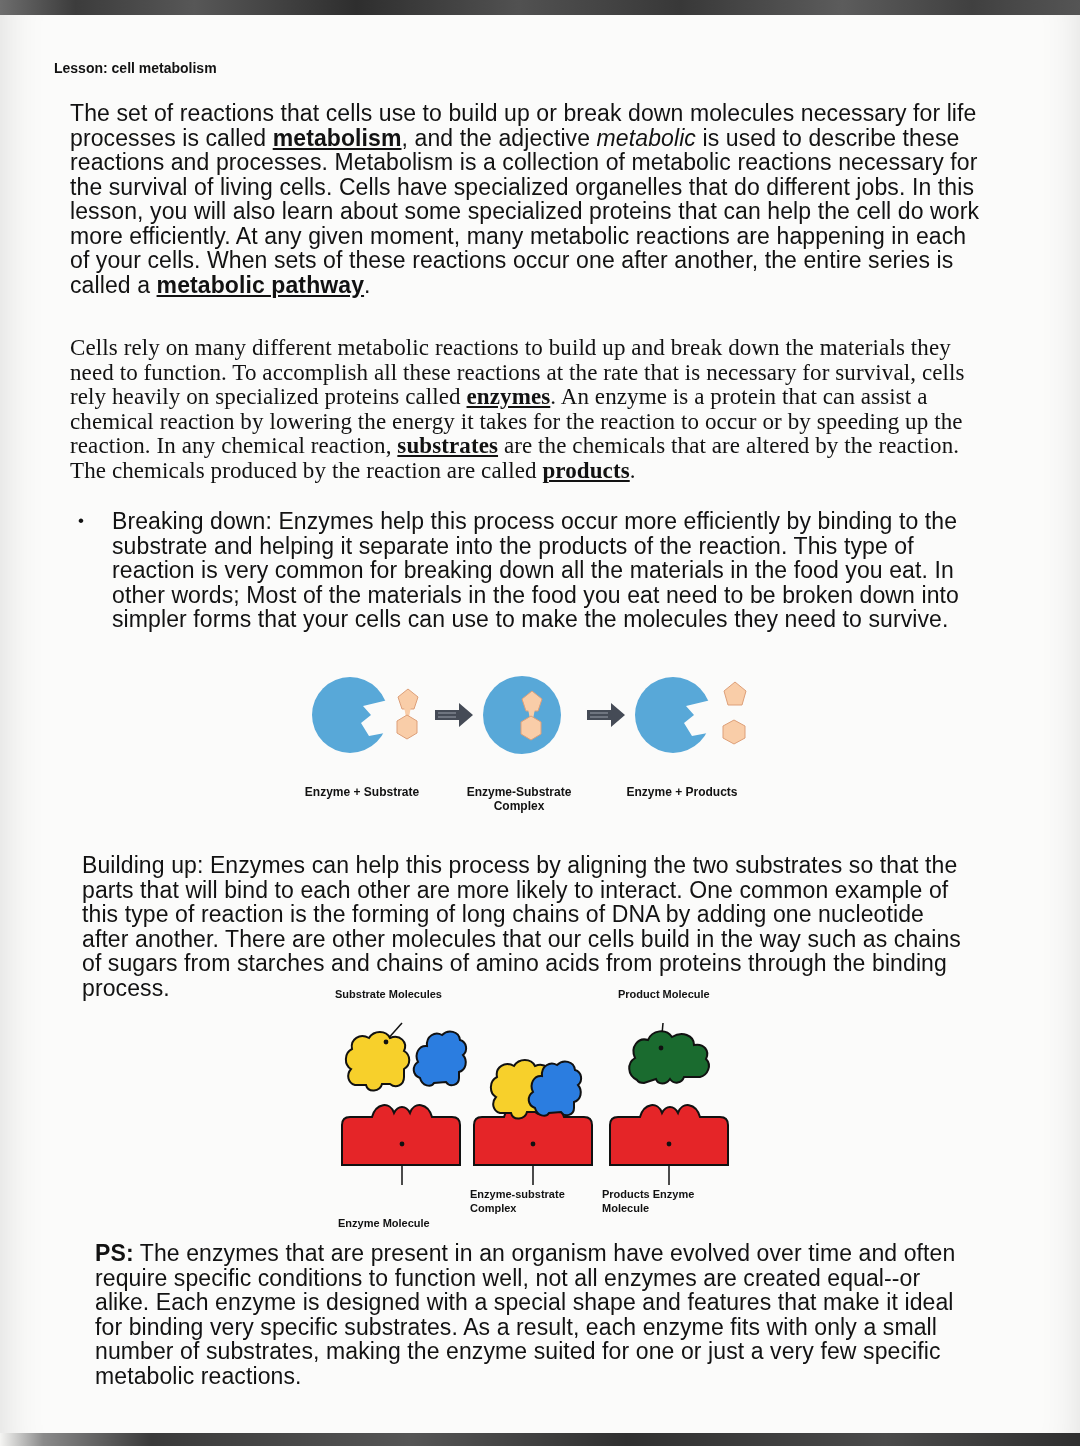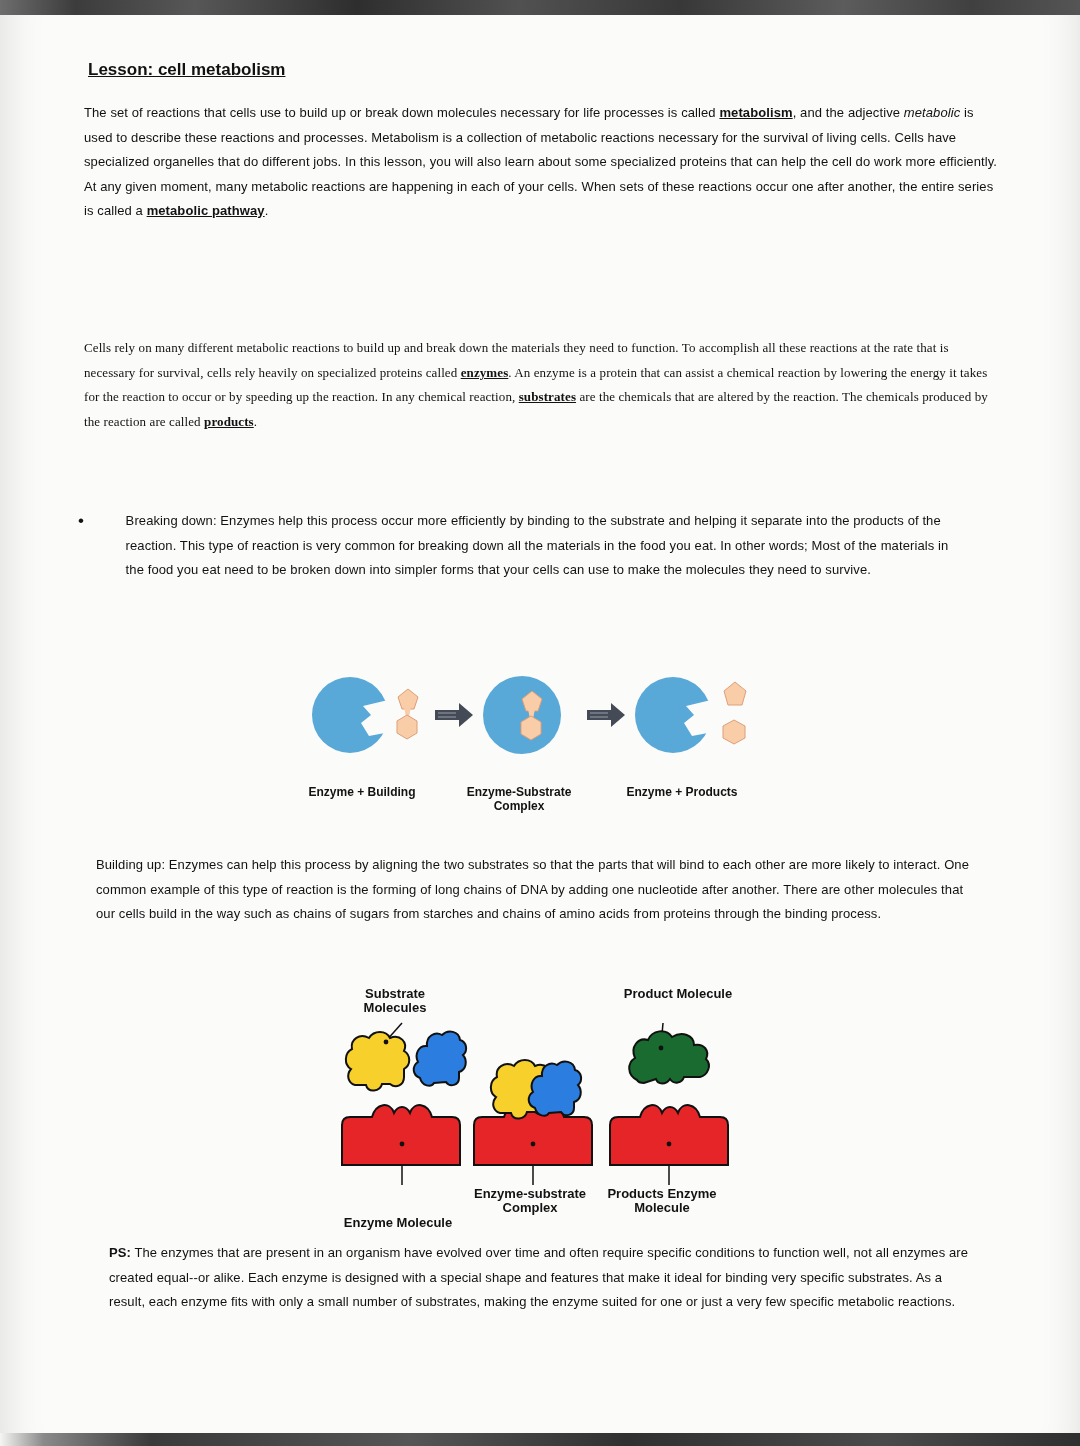--- a/index.html
+++ b/index.html
@@ -22,30 +22,29 @@
   .scan-band.top {
     top: 0; height: 15px;
     background: linear-gradient(90deg,#6d6d6d 0%,#3c3c3c 7%,#575757 18%,#2e2e2e 33%,#515151 48%,#383838 63%,#5c5c5c 78%,#404040 90%,#555 100%);
   }
   .scan-band.bottom {
     bottom: 0; height: 13px;
     background: linear-gradient(90deg,#f5f5f3 0%,#8a8a8a 4%,#3a3a3a 14%,#555 38%,#303030 58%,#4a4a4a 82%,#2f2f2f 100%);
   }
 
   .title {
-    position: absolute; left: 88px; top: 60px;
-    font-size: 17px; font-weight: bold; text-decoration: underline;
+    position: absolute; left: 54px; top: 60px;
+    font-size: 14px; font-weight: bold;
   }
 
   .para {
     position: absolute;
-    font-size: 13px;
+    font-size: 23px;
     line-height: 24.5px;
     letter-spacing: 0.1px;
-    margin-left: 14px;
   }
   .p-intro    { left: 70px;  top: 101px;  width: 915px; }
   .p-psnote   { left: 70px;  top: 296px;  width: 915px; }
   .p-enzymes  { left: 70px;  top: 336px;  width: 918px; font-family: Liberation Serif, serif; }
   .bullet-row { position: absolute; left: 78px; top: 509px; width: 890px; display: flex; }
   .bullet-row .bullet { width: 34px; font-size: 17px; line-height: 24.5px; }
   .bullet-row .para   { position: static; width: 852px; }
   .p-building { left: 82px;  top: 853px;  width: 882px; }
   .p-psfinal  { left: 95px;  top: 1241px; width: 862px; }
 
@@ -62,22 +61,22 @@
     text-align: center;
   }
   .d1-label.l1 { left: 2px; }
   .d1-label.l2 { left: 159px; }
   .d1-label.l3 { left: 322px; text-align: center; }
 
   .diagram2 { left: 322px; top: 985px; width: 412px; height: 252px; }
   .diagram2 svg { position: absolute; left: 0; top: 0; }
   .d2-label {
     position: absolute; width: 120px;
-    font-size: 13px; font-weight: bold; line-height: 14px;
-    text-align: center;
+    font-size: 11px; font-weight: bold; line-height: 14px;
+    text-align: left;
   }
   .d2-label.tl1 { left: 13px;  top: 2px; }
   .d2-label.tl2 { left: 296px; top: 2px; }
   .d2-label.bl1 { left: 16px;  top: 202px; margin-top: 29px; }
   .d2-label.bl2 { left: 148px; top: 202px; }
   .d2-label.bl3 { left: 280px; top: 202px; }
 </style>
 </head>
 <body>
 
@@ -129,21 +128,21 @@
 
       <g>
         <circle cx="378" cy="55" r="38" fill="#58a8d8"></circle>
         <polygon points="416,40 391,46 399,55 389,63 397,76 418,72" fill="#fbfbfa"></polygon>
       </g>
       <g>
         <polygon points="440,22 451,31 447,45 433,45 429,31" fill="#f9cda8" stroke="#dd9f78" stroke-width="1"></polygon>
         <polygon points="439,60 450,66 450,78 439,84 428,78 428,66" fill="#f9cda8" stroke="#dd9f78" stroke-width="1"></polygon>
       </g>
     </svg>
-    <div class="d1-label l1">Enzyme + Building</div>
+    <div class="d1-label l1">Enzyme + Substrate</div>
     <div class="d1-label l2">Enzyme-Substrate Complex</div>
     <div class="d1-label l3">Enzyme + Products</div>
   </figure>
 
   <p class="para p-building"><span class="seg">Building up: Enzymes can help this process by aligning the two substrates so that the parts that will bind to each other are more likely to interact. One common example of this type of reaction is the forming of long chains of DNA by adding one nucleotide after another. There are other molecules that our cells build in the way such as chains of sugars from starches and chains of amino acids from proteins through the binding process.</span></p>
 
   <figure class="diagram2">
     <svg width="412" height="252" viewBox="0 0 412 252">
       <defs>
         <path id="pz-enzyme" d="M0,180 L0,140 Q0,132 8,132 L30,132 C34,118 48,116 52,128 C56,120 64,120 68,128 C72,116 86,118 90,132 L110,132 Q118,132 118,140 L118,180 Z"></path>

